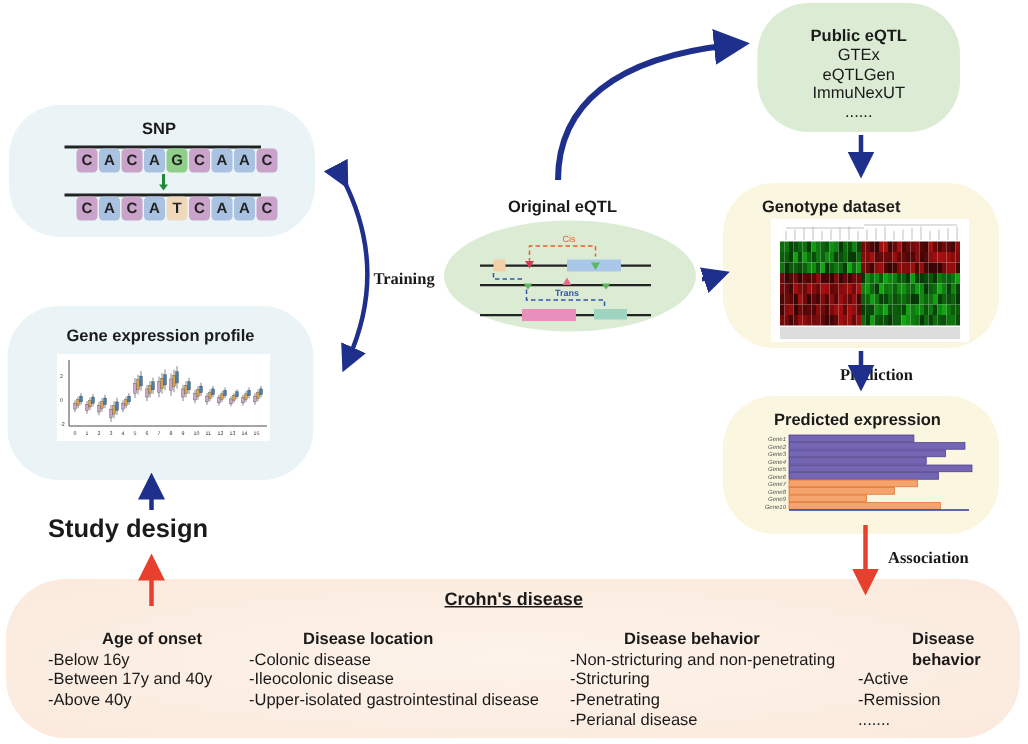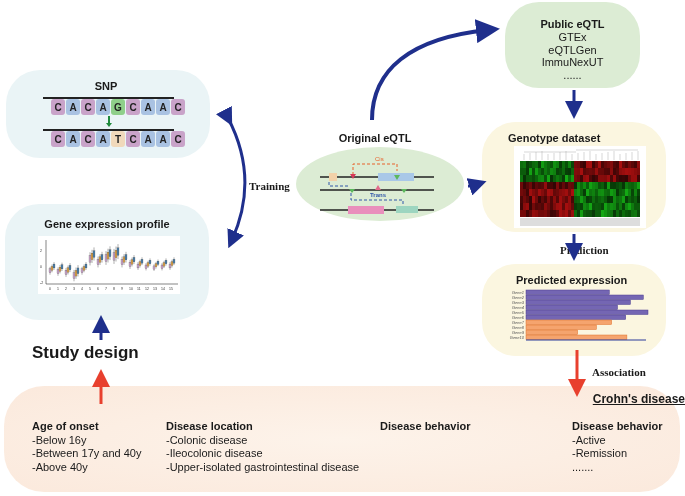--- a/index.html
+++ b/index.html
@@ -7,21 +7,21 @@
   .abs{position:absolute;}
   .box{position:absolute;border-radius:34px;}
   .blue-box{background:#eaf4f6;}
   .green-box{background:#dcecd4;}
   .yellow-box{background:#fbf6e0;}
   .title{position:absolute;font-weight:bold;font-size:11px;text-align:center;}
   .lbl{position:absolute;font-weight:bold;font-size:11px;font-family:Liberation Serif, serif;}
   .crohn{position:absolute;left:4px;top:386px;width:676px;height:106px;border-radius:40px;
     background:radial-gradient(ellipse at 50% 50%, #fdf3ea 0%, #fbe9dc 100%);}
   .col{position:absolute;font-size:11px;line-height:13.5px;}
-  .col .h{font-weight:bold;}
+  .col .h{font-weight:bold;margin-left:36px;}
   .dna-row{position:absolute;display:flex;gap:1px;}
   .base{width:14px;height:16px;border-radius:3px;font-weight:bold;font-size:10px;display:flex;align-items:center;justify-content:center;color:#222;}
   .bC{background:#c9a3c9;}
   .bA{background:#a9c2e2;}
   .bG{background:#8fcf8a;}
   .bT{background:#f0d9bb;}
   .line-black{position:absolute;height:2px;background:#222;}
   svg{position:absolute;overflow:visible;}
 </style>
 </head>
@@ -589,39 +589,45 @@
     <text x="40" y="46" font-size="4" text-anchor="end" fill="#555" font-style="italic" font-family="Liberation Sans, sans-serif">Gene9</text>
     <rect x="42" y="42" width="51.61538461538461" height="4.5" fill="#f5a46e" stroke="#e0702a" stroke-width="0.5"></rect>
     <text x="40" y="51" font-size="4" text-anchor="end" fill="#555" font-style="italic" font-family="Liberation Sans, sans-serif">Gene10</text>
     <rect x="42" y="47" width="100.88461538461537" height="4.5" fill="#f5a46e" stroke="#e0702a" stroke-width="0.5"></rect>
     <line x1="42" y1="52" x2="162" y2="52" stroke="#2a3a9a" stroke-width="1"></line>
   </svg>
 
 <div class="lbl" style="left:592px;top:366px;">Association</div>
 
 <div class="crohn"></div>
-<div class="abs" style="left:0;top:392px;width:685px;text-align:right;font-weight:bold;font-size:12px;text-decoration:underline;">Crohn's disease</div>
+<div class="abs" style="left:0;top:392px;width:685px;text-align:center;font-weight:bold;font-size:12px;text-decoration:underline;">Crohn's disease</div>
 <div class="col" style="left:32px;top:420px;">
     <div class="h">Age of onset</div>
     <div id="col0">
       <div>-Below 16y</div>
       <div>-Between 17y and 40y</div>
       <div>-Above 40y</div>
     </div>
   </div>
 <div class="col" style="left:166px;top:420px;">
     <div class="h">Disease location</div>
     <div id="col1">
       <div>-Colonic disease</div>
       <div>-Ileocolonic disease</div>
       <div>-Upper-isolated gastrointestinal disease</div>
     </div>
   </div>
 <div class="col" style="left:380px;top:420px;">
     <div class="h">Disease behavior</div>
+    <div id="col2">
+      <div>-Non-stricturing and non-penetrating</div>
+      <div>-Stricturing</div>
+      <div>-Penetrating</div>
+      <div>-Perianal disease</div>
+    </div>
   </div>
 <div class="col" style="left:572px;top:420px;">
     <div class="h">Disease behavior</div>
     <div id="col3">
       <div>-Active</div>
       <div>-Remission</div>
       <div>.......</div>
     </div>
   </div>
 

